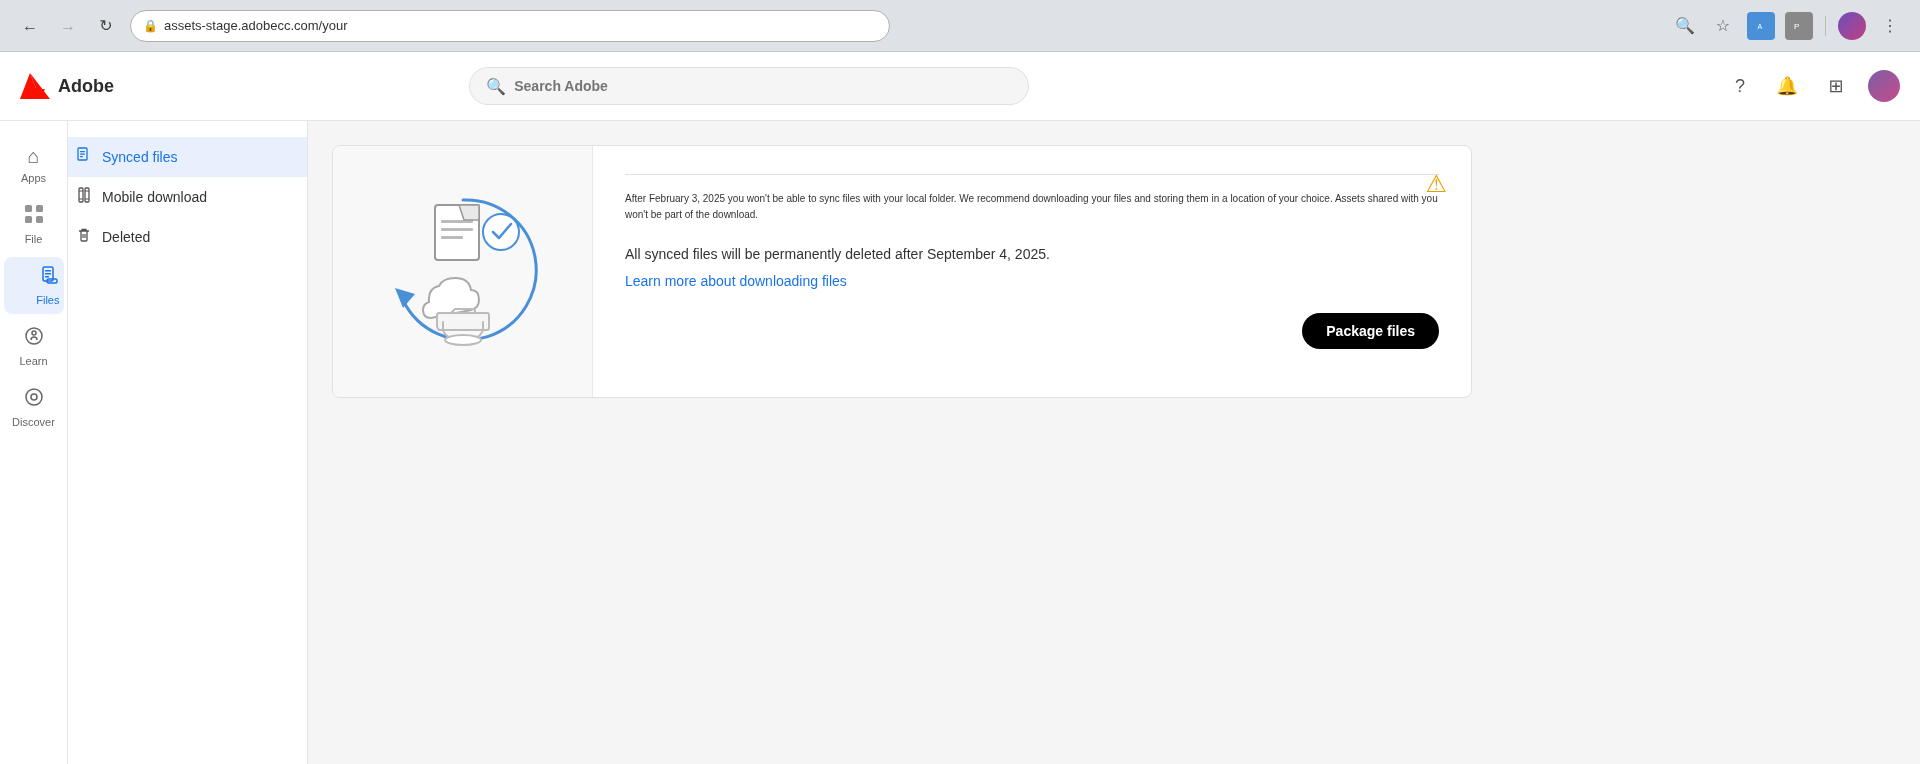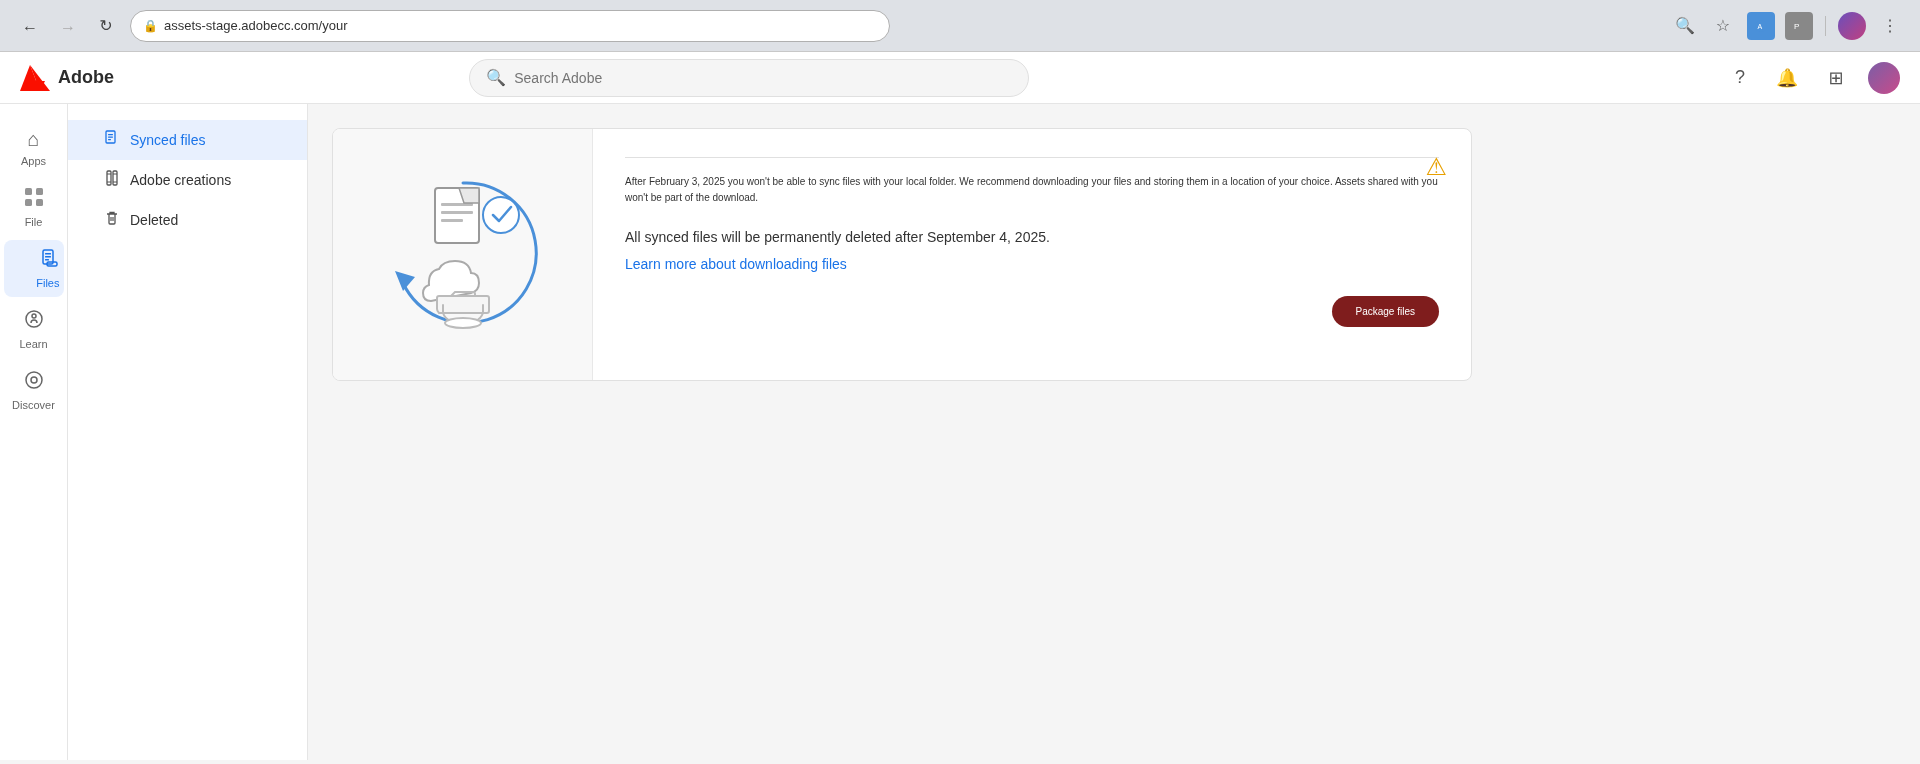--- a/index.html
+++ b/index.html
@@ -70,21 +70,21 @@
       border-radius: 4px;
       background: #888;
       display: flex; align-items: center; justify-content: center;
       font-size: 10px; color: white; cursor: pointer;
     }
     .vert-divider { width: 1px; height: 20px; background: #bbb; margin: 0 2px; }
 
     
     .app-header {
       background: white;
-      height: 52px;
+      height: 69px;
       display: flex;
       align-items: center;
       padding: 0 20px;
       border-bottom: 1px solid #e5e5e5;
       gap: 16px;
       position: relative;
       z-index: 10;
     }
     .adobe-logo {
       display: flex; align-items: center; gap: 8px;
@@ -100,21 +100,21 @@
       height: 38px;
       background: #f5f5f5;
       border-radius: 20px;
       border: 1px solid #e0e0e0;
       display: flex; align-items: center;
       padding: 0 16px;
       gap: 8px;
     }
     .header-search input {
       border: none; background: transparent;
-      outline: none; font-size: 14px; color: #0369a1; flex: 1;
+      outline: none; font-size: 14px; color: #0369a1; flex: 1; font-weight: bold;
     }
     .header-right {
       margin-left: auto;
       display: flex; align-items: center; gap: 16px;
     }
     .header-icon-btn {
       width: 32px; height: 32px;
       border-radius: 50%;
       background: transparent;
       border: none; cursor: pointer;
@@ -166,21 +166,21 @@
     .sidebar-secondary {
       width: 240px;
       background: white;
       border-right: 1px solid #e5e5e5;
       padding: 16px 0;
     }
     .sidebar-item {
       display: flex;
       align-items: center;
       gap: 10px;
-      padding: 10px 36px;
+      padding: 10px 8px;
       cursor: pointer;
       color: #333;
       font-size: 14px;
       border-radius: 0;
     }
     .sidebar-item.active { background: #e8f0fe; color: #1a73e8; font-weight: 500; }
     .sidebar-item .item-icon { font-size: 16px; color: #555; }
     .sidebar-item.active .item-icon { color: #1a73e8; }
 
     
@@ -248,27 +248,27 @@
       top: 24px;
       right: 24px;
       font-size: 24px;
     }
     .notice-footer {
       display: flex;
       justify-content: flex-end;
       margin-top: 24px;
     }
     .btn-package {
-      background: #7f1d1d;
+      background: #000000;
       color: white;
       border: none;
       border-radius: 20px;
       padding: 10px 24px;
-      font-size: 10px;
-      font-weight: 400;
+      font-size: 14px;
+      font-weight: 700;
       cursor: pointer;
     }
 
     
     .sync-illustration svg {
       width: 200px;
       height: 200px;
     }
   </style>
 </head>
@@ -393,21 +393,21 @@
       <span class="item-icon">
         <svg width="16" height="16" viewBox="0 0 16 16" fill="none">
             <rect x="3" y="1" width="4" height="14" rx="1" stroke="#555" stroke-width="1.3" fill="none"></rect>
             <rect x="9" y="1" width="4" height="14" rx="1" stroke="#555" stroke-width="1.3" fill="none"></rect>
             <line x1="3" y1="4" x2="7" y2="4" stroke="#555" stroke-width="1"></line>
             <line x1="9" y1="4" x2="13" y2="4" stroke="#555" stroke-width="1"></line>
             <line x1="3" y1="12" x2="7" y2="12" stroke="#555" stroke-width="1"></line>
             <line x1="9" y1="12" x2="13" y2="12" stroke="#555" stroke-width="1"></line>
           </svg>
       </span>
-      <span>Adobe creations</span>
+      <span>Mobile download</span>
     </div>
     <div class="sidebar-item">
       <span class="item-icon">
         <svg width="16" height="16" viewBox="0 0 16 16" fill="none">
             <path d="M3 4h10M6 4V2.5h4V4M5 4v9a1 1 0 001 1h4a1 1 0 001-1V4" stroke="#555" stroke-width="1.3" fill="none"></path>
             <line x1="7" y1="7" x2="7" y2="11" stroke="#555" stroke-width="1.2"></line>
             <line x1="9" y1="7" x2="9" y2="11" stroke="#555" stroke-width="1.2"></line>
           </svg>
       </span>
       <span>Deleted</span>

